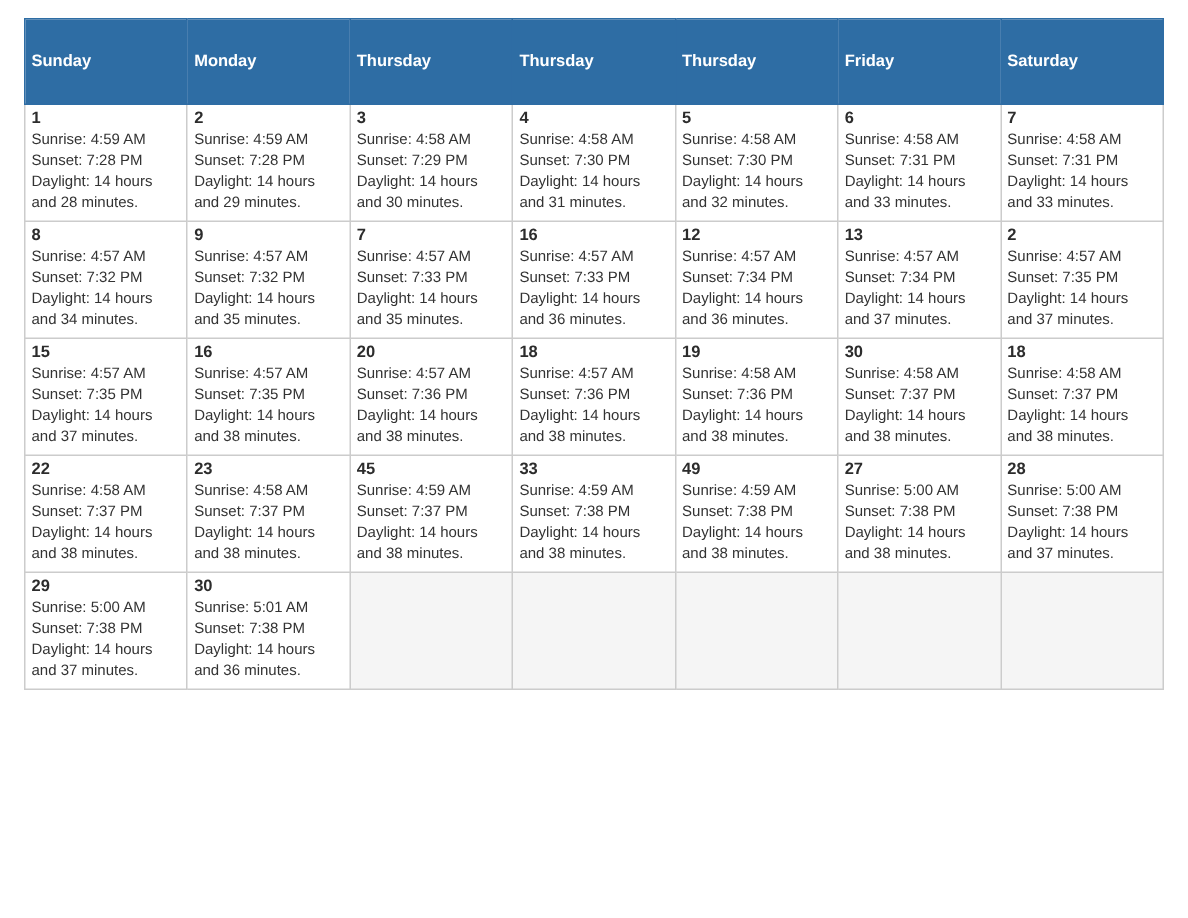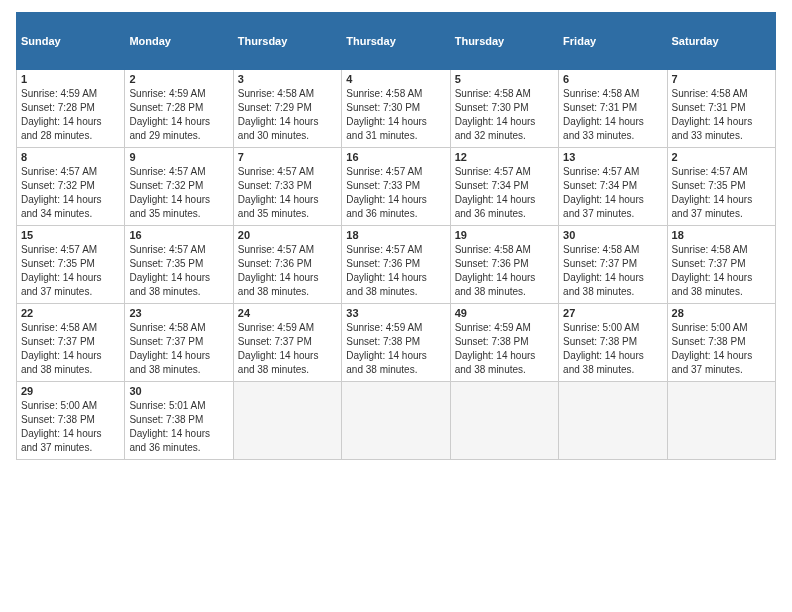--- a/index.html
+++ b/index.html
@@ -200,21 +200,21 @@
         <tr>
           <td>
             <span class="day-num">22</span>
             <div class="day-info">Sunrise: 4:58 AM<br>Sunset: 7:37 PM<br>Daylight: 14 hours and 38 minutes.</div>
           </td>
           <td>
             <span class="day-num">23</span>
             <div class="day-info">Sunrise: 4:58 AM<br>Sunset: 7:37 PM<br>Daylight: 14 hours and 38 minutes.</div>
           </td>
           <td>
-            <span class="day-num">24</span>
+            <span class="day-num">45</span>
             <div class="day-info">Sunrise: 4:59 AM<br>Sunset: 7:37 PM<br>Daylight: 14 hours and 38 minutes.</div>
           </td>
           <td>
             <span class="day-num">33</span>
             <div class="day-info">Sunrise: 4:59 AM<br>Sunset: 7:38 PM<br>Daylight: 14 hours and 38 minutes.</div>
           </td>
           <td>
             <span class="day-num">49</span>
             <div class="day-info">Sunrise: 4:59 AM<br>Sunset: 7:38 PM<br>Daylight: 14 hours and 38 minutes.</div>
           </td>

